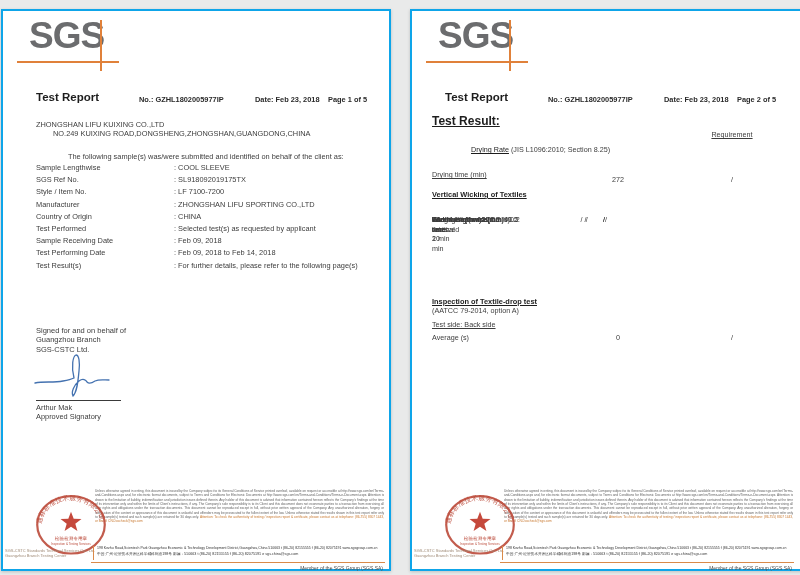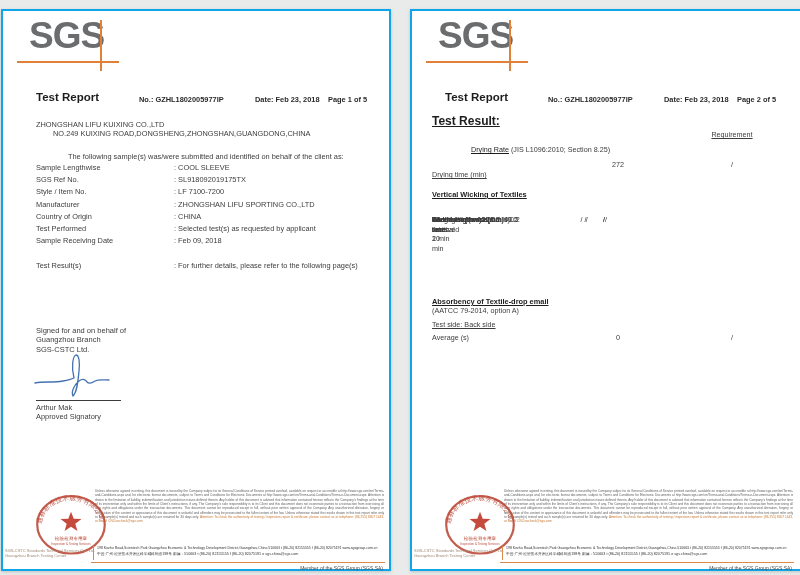--- a/index.html
+++ b/index.html
@@ -37,21 +37,21 @@
 
   
   .p2-title{left:20px;top:103px;font-size:12px;font-weight:bold;text-decoration:underline;color:#1d1d1d;}
   .p2-req{left:270px;top:119px;width:100px;text-align:center;font-size:7.2px;text-decoration:underline;}
   .sec-line{left:20px;top:134px;font-size:7.2px;white-space:nowrap;}
   .sec-line .b{position:static;font-weight:normal;text-decoration:underline;color:#1d1d1d;padding-left:39px;}
   .sec-line .m{position:static;}
   .dry-label{left:20px;top:159px;font-size:7.2px;text-decoration:underline;}
   .val-col{left:175px;width:62px;text-align:center;font-size:7.2px;}
   .req-col{left:285px;width:70px;text-align:center;font-size:7.2px;}
-  .dry-y{top:149px;}
+  .dry-y{top:164px;}
   .wick-title{left:20px;top:179px;font-size:7.4px;font-weight:bold;text-decoration:underline;color:#1d1d1d;}
   .wick-method{left:20px;top:188px;font-size:7.2px;}
   .wick-table{left:20px;top:204px;width:345px;border-collapse:collapse;font-size:7.2px;color:#3c3c3c;}
   .wick-table td{position:static;padding:0;height:9.6px;line-height:9.6px;vertical-align:top;}
   td.wlabel{width:65px;}
   td.wlabel.vmid{vertical-align:middle;}
   td.wparam{width:92px;}
   td.wval{width:58px;text-align:center;}
   td.wreq{width:130px;padding-left:85px;}
   .abs-title{left:20px;top:286px;font-size:7.4px;font-weight:bold;text-decoration:underline;color:#1d1d1d;}
@@ -121,20 +121,24 @@
         <span class="fvalue">: CHINA</span>
       </div>
       <div class="frow" style="top:61px">
         <span class="flabel">Test Performed</span>
         <span class="fvalue">: Selected test(s) as requested by applicant</span>
       </div>
       <div class="frow" style="top:73.2px">
         <span class="flabel">Sample Receiving Date</span>
         <span class="fvalue">: Feb 09, 2018</span>
       </div>
+      <div class="frow" style="top:85.4px">
+        <span class="flabel">Test Performing Date</span>
+        <span class="fvalue">: Feb 09, 2018 to Feb 14, 2018</span>
+      </div>
       <div class="frow" style="top:97.6px">
         <span class="flabel">Test Result(s)</span>
         <span class="fvalue">: For further details, please refer to the following page(s)</span>
       </div>
     </div>
 
     <div class="signed">
       <div>Signed for and on behalf of</div>
       <div>Guangzhou Branch</div>
       <div>SGS-CSTC Ltd.</div>
@@ -232,21 +236,21 @@
         <td class="wparam">Widthwise(mm/s)</td>
         <td class="wval">0.2</td>
         <td class="wreq">/</td>
       </tr>
       <tr>
         <td class="wlabel" colspan="4">wicking rates:</td>
       </tr>
     </tbody>
       </table>
 
-    <span class="abs-title">Absorbency of Textile-drop email</span>
+    <span class="abs-title">Inspection of Textile-drop test</span>
     <span class="abs-method">(AATCC 79-2014, option A)</span>
     <span class="abs-side">Test side: Back side</span>
     <span class="avg-label">Average (s)</span>
     <span class="val-col avg-y">0</span>
     <span class="req-col avg-y">/</span>
 
     <div class="f-disclaimer">
       <span>Unless otherwise agreed in writing, this document is issued by the Company subject to its General Conditions of Service printed overleaf, available on request or accessible at http://www.sgs.com/en/Terms-and-Conditions.aspx and, for electronic format documents, subject to Terms and Conditions for Electronic Documents at http://www.sgs.com/en/Terms-and-Conditions/Terms-e-Document.aspx. Attention is drawn to the limitation of liability, indemnification and jurisdiction issues defined therein. Any holder of this document is advised that information contained hereon reflects the Company's findings at the time of its intervention only and within the limits of Client's instructions, if any. The Company's sole responsibility is to its Client and this document does not exonerate parties to a transaction from exercising all their rights and obligations under the transaction documents. This document cannot be reproduced except in full, without prior written approval of the Company. Any unauthorized alteration, forgery or falsification of the content or appearance of this document is unlawful and offenders may be prosecuted to the fullest extent of the law. Unless otherwise stated the results shown in this test report refer only to the sample(s) tested and such sample(s) are retained for 30 days only.</span>
       <span class="f-attention">Attention: To check the authenticity of testing / inspection report &amp; certificate, please contact us at telephone: (86-755) 8307 1443, or email: CN.Doccheck@sgs.com</span>
     </div>

